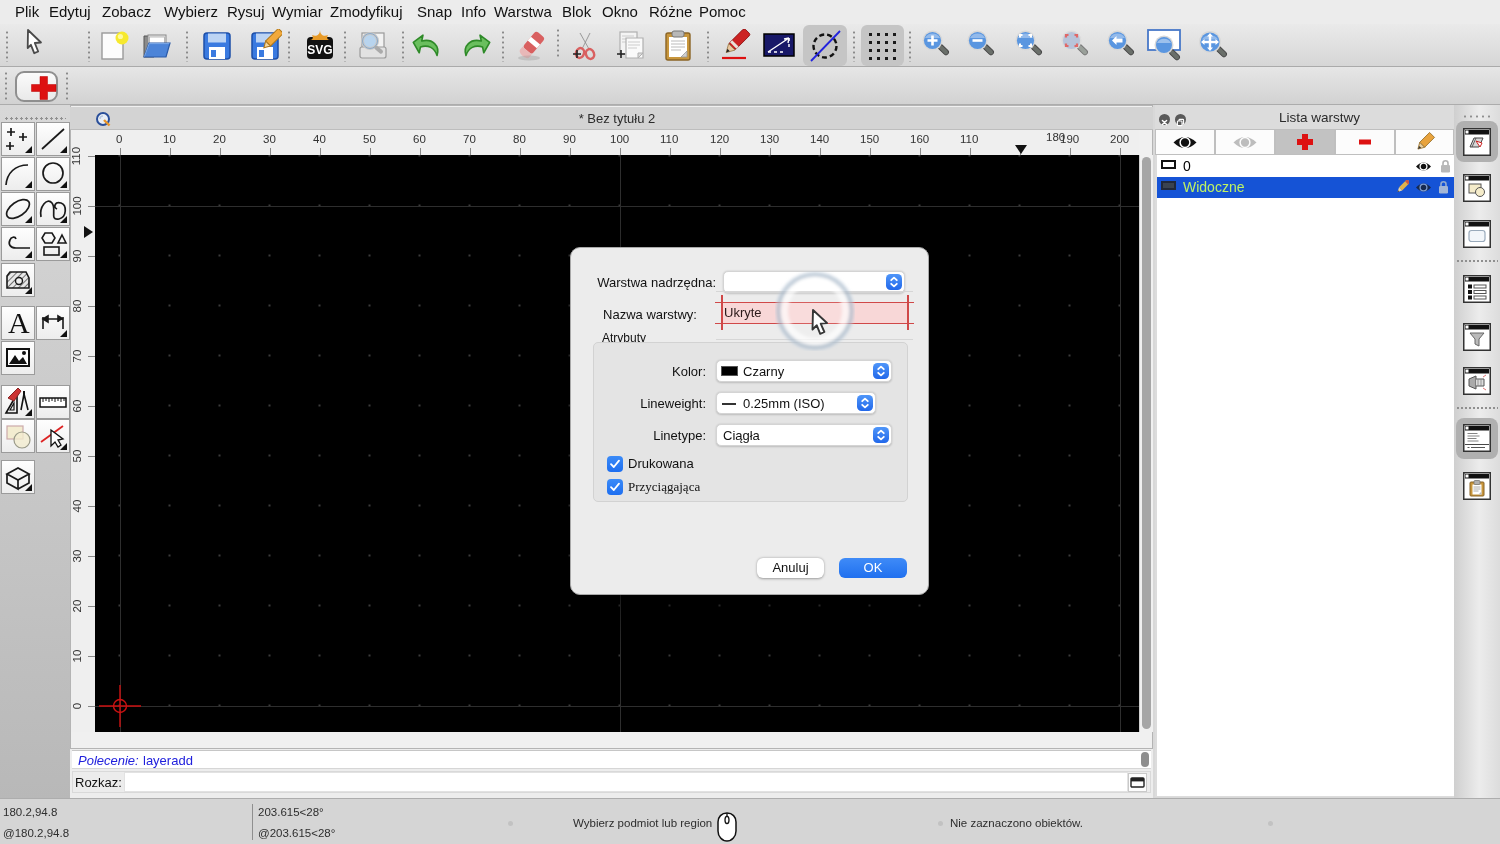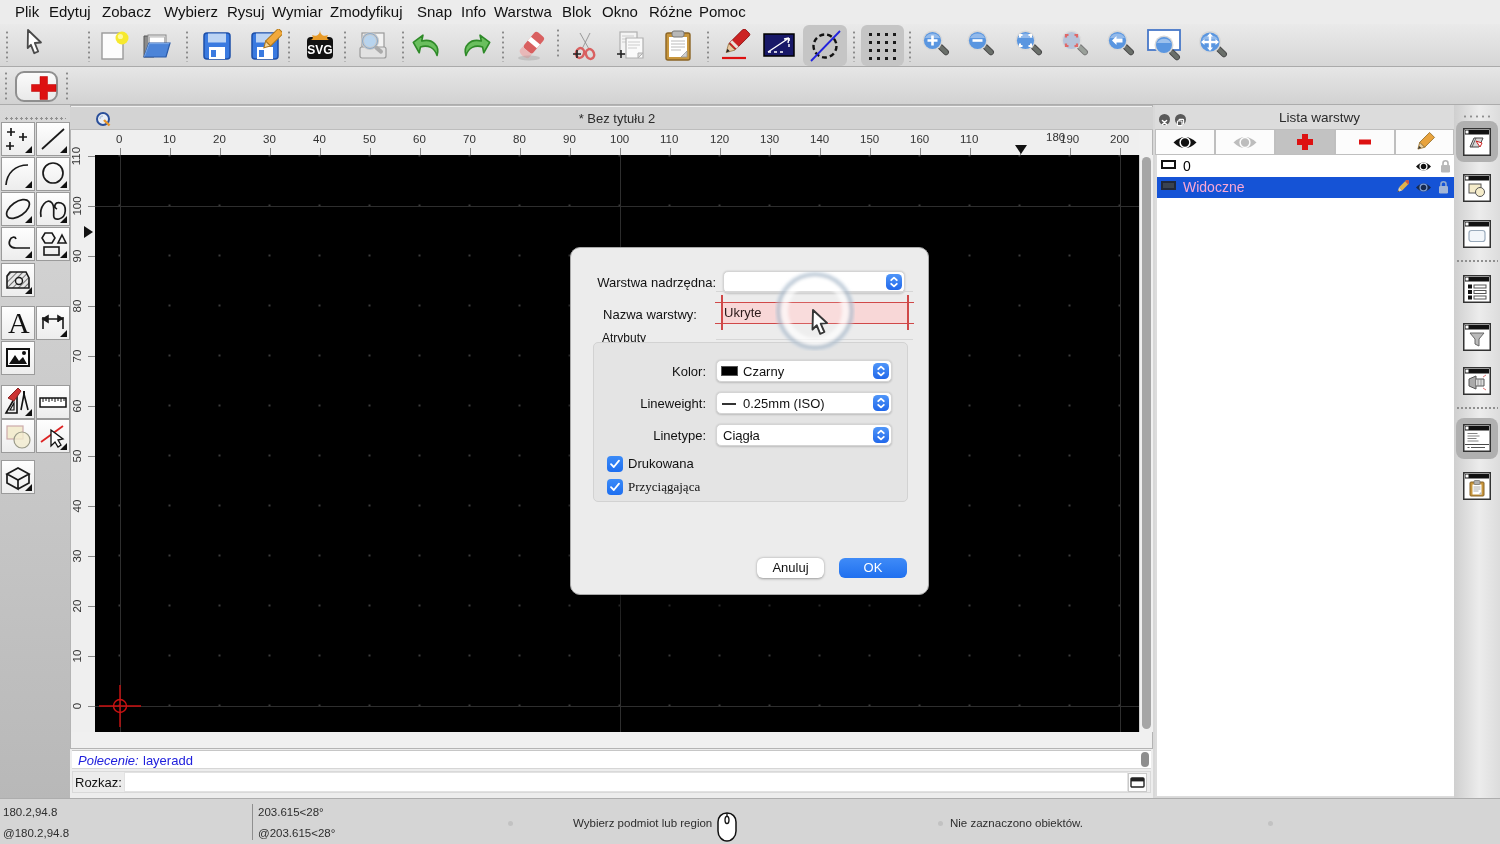--- a/index.html
+++ b/index.html
@@ -558,21 +558,21 @@
         <span class="nm">0</span>
         <svg style="position:absolute;left:258px;top:4px" width="17" height="13" viewBox="0 0 17 13">
             <path d="M1 6.5Q8.5 -1.5 16 6.5Q8.5 14.5 1 6.5Z" fill="#111"></path>
             <circle cx="8.5" cy="6.5" r="3.4" fill="#111" stroke="#fff" stroke-width="1.3"></circle>
           </svg>
         <svg style="position:absolute;left:283px;top:3px" width="11" height="15" viewBox="0 0 11 15">
             <path d="M3 6V4.2a2.5 2.5 0 015 0V6" stroke="#b2b2b2" stroke-width="1.6" fill="none"></path>
             <rect x="1" y="6" width="9" height="7.5" rx="1.2" fill="#b8b8b8"></rect>
           </svg>
       </div>
-      <div class="lrow" style="top:22px; background:#1553d6; color:#f9a8d4;">
+      <div class="lrow" style="top:22px; background:#1553d6; color:#bef264;">
         <div class="sw" style="background:#3a4350; border-color:#20283a;"></div>
         <span class="nm">Widoczne</span>
         <svg style="position:absolute;left:238px;top:3px" width="14" height="15" viewBox="0 0 14 15">
             <g transform="rotate(45 7 7.5)">
               <rect x="4.8" y="-2" width="4.4" height="11.5" fill="#e0b34c"></rect>
               <rect x="4.8" y="-2" width="4.4" height="3" fill="#cc5544"></rect>
               <path d="M4.8 9.5L7 13.8L9.2 9.5Z" fill="#e8d4a8"></path>
               <path d="M6.2 12.2L7 13.8L7.8 12.2Z" fill="#333"></path>
             </g>
           </svg>
@@ -708,21 +708,21 @@
       <div class="combo" style="left:122px; top:17px; width:176px;">
         <div style="position:absolute; left:4px; top:5px; width:17px; height:10px; background:#000; border:1px solid #555;"></div>
         <span style="position:absolute; left:26px; top:3px;">Czarny</span>
         <div class="stepper">
             <svg width="14" height="14" viewBox="0 0 14 14" fill="none" stroke="#fff" stroke-width="1.8" stroke-linecap="round" stroke-linejoin="round">
               <path d="M4.2 5.2L7 2.6l2.8 2.6M4.2 8.8L7 11.4l2.8-2.6"></path>
             </svg>
           </div>
       </div>
       <div class="dlbl" style="left:40px; top:53px; width:72px;">Lineweight:</div>
-      <div class="combo" style="left:122px; top:49px; width:176px;">
+      <div class="combo" style="left:122px; top:49px; width:160px;">
         <div style="position:absolute; left:5px; top:10px; width:14px; height:1.5px; background:#333;"></div>
         <span style="position:absolute; left:26px; top:3px;">0.25mm (ISO)</span>
         <div class="stepper">
             <svg width="14" height="14" viewBox="0 0 14 14" fill="none" stroke="#fff" stroke-width="1.8" stroke-linecap="round" stroke-linejoin="round">
               <path d="M4.2 5.2L7 2.6l2.8 2.6M4.2 8.8L7 11.4l2.8-2.6"></path>
             </svg>
           </div>
       </div>
       <div class="dlbl" style="left:40px; top:85px; width:72px;">Linetype:</div>
       <div class="combo" style="left:122px; top:81px; width:176px;">

